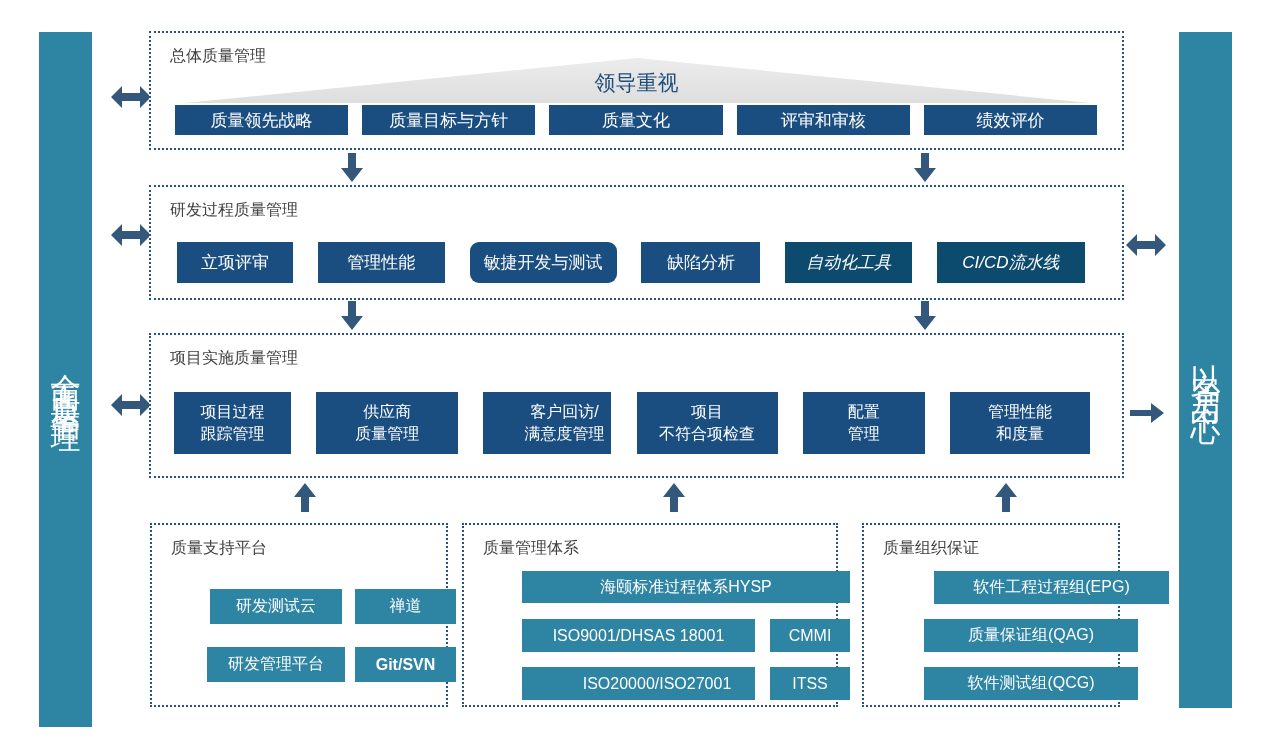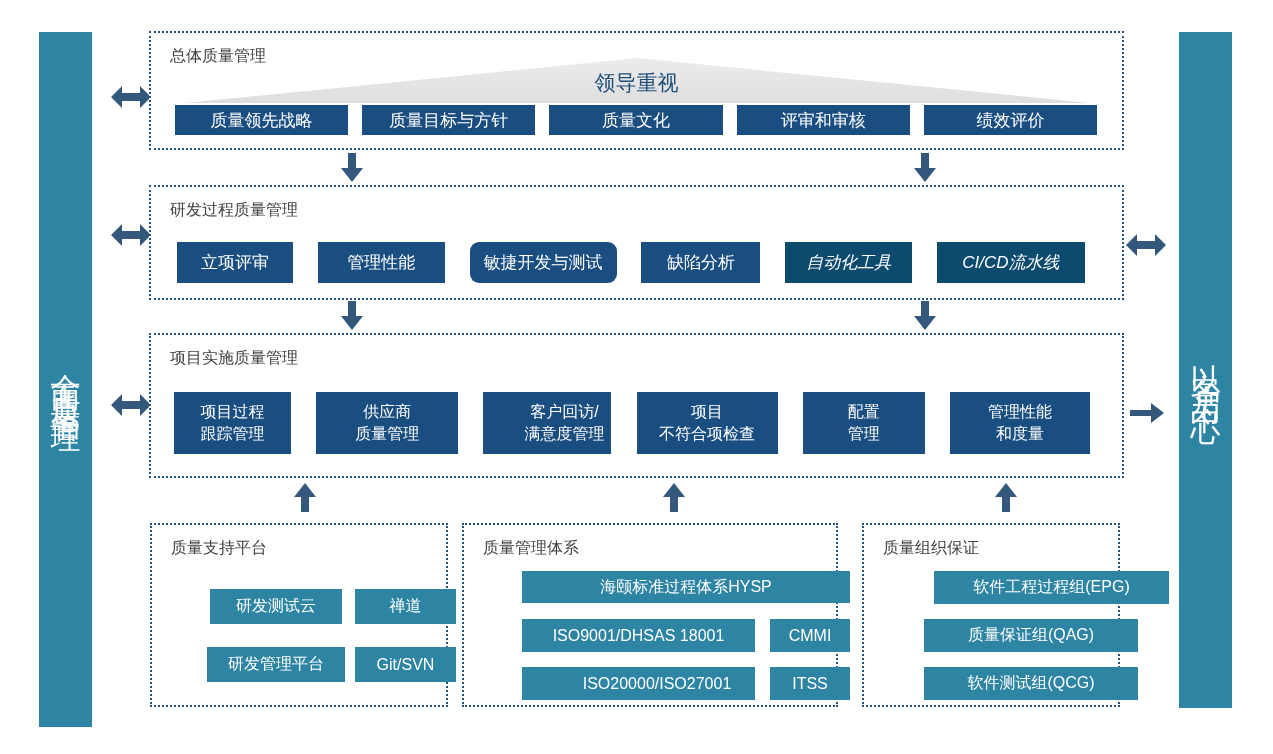--- a/index.html
+++ b/index.html
@@ -38,21 +38,21 @@
   .row-overall{left:24px;right:25px;top:72px;height:30px;gap:14px;}
   .row-overall .chip{flex:1;font-size:17px;}
   .row-rd{left:26px;right:37px;top:55px;height:41px;justify-content:space-between;}
   .row-rd .chip{font-size:17px;}
   .row-impl{left:23px;right:32px;top:57px;height:62px;justify-content:space-between;}
   .row-impl .chip{font-size:16px;flex-direction:column;line-height:1.4;}
 
   
   .chip-abs{position:absolute;background:#2E84A3;color:#fff;display:flex;align-items:center;
     justify-content:center;font-size:16px;box-sizing:border-box;text-align:center;white-space:nowrap;margin-left:34px;}
-  .bold{font-weight:normal;}
+  .bold{font-weight:bold;}
 
   
   .arrow{position:absolute;}
   .arrow svg{display:block;}
 </style>
 </head>
 <body>
 
 <div class="canvas">
 

